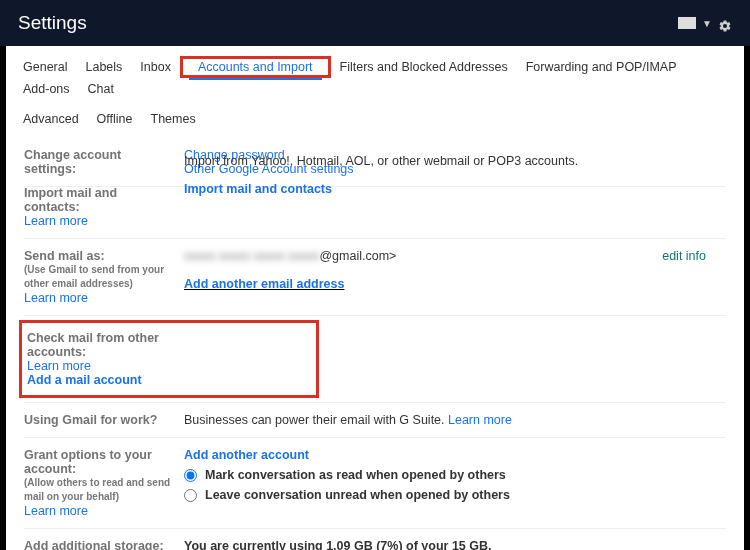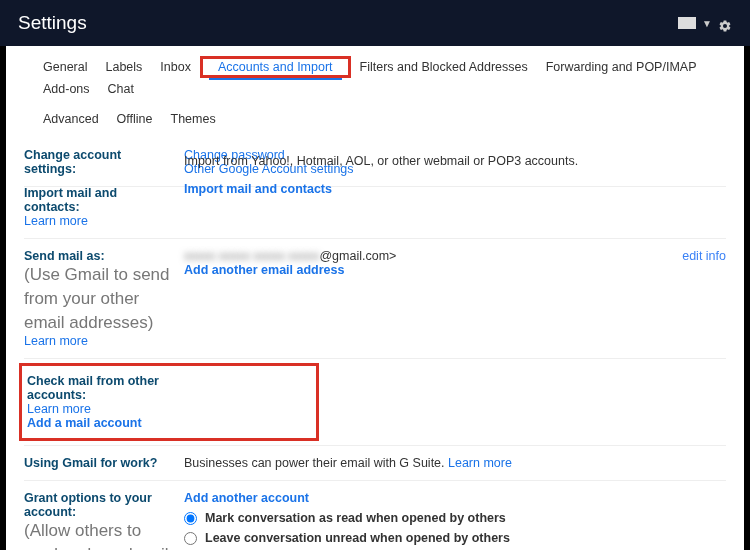--- a/index.html
+++ b/index.html
@@ -3,42 +3,42 @@
 <meta charset="utf-8">
 <style>
 * { margin: 0; padding: 0; box-sizing: border-box; }
 body { font-family: Arial, sans-serif; background: #000; width: 750px; height: 550px; overflow: hidden; }
 .header { background: #0f172a; color: #fff; padding: 12px 18px; font-size: 19px; display: flex; justify-content: space-between; align-items: center; text-align: right; }
 .header-right { display: flex; align-items: center; gap: 6px; }
 .flag-icon { width: 18px; height: 12px; background: #ddd; }
 .caret { font-size: 10px; color: #ccc; }
 .gear-icon { width: 14px; height: 14px; display: inline-block; }
 .content { background: #fff; margin: 0 6px 6px 6px; height: 504px; overflow: hidden; }
-.tabs { padding: 10px 18px 0 28px; font-size: 12.5px; color: #333; }
+.tabs { padding: 10px 18px 0 8px; font-size: 12.5px; color: #333; }
 .tab-row { display: flex; flex-wrap: wrap; gap: 0; margin-bottom: 8px; }
 .tab { padding: 4px 9px; cursor: pointer; }
 .tab-active { color: #1a73e8; border-bottom: 2px solid #1a73e8; }
 .red-box { border: 3px solid #d93025; padding: 1px 6px; }
 .body { padding: 0 18px; }
 .row { display: flex; border-bottom: 1px solid #eee; padding: 10px 0; font-size: 12.5px; }
 .label-col { width: 160px; flex-shrink: 0; padding-right: 10px; }
-.label-title { font-weight: bold; color: #0c4a6e; }
-.label-sub { color: #777; font-size: 17px; line-height: 1.4; }
+.label-title { font-weight: bold; color: #737373; }
+.label-sub { color: #777; font-size: 10px; line-height: 1.4; font-weight: bold; }
 .content-col { flex: 1; }
 .content-col-wide { display: flex; justify-content: space-between; align-items: flex-start; }
 .link { color: #1a73e8; cursor: pointer; }
 .link-bold { color: #1a73e8; font-weight: bold; cursor: pointer; }
 .text { color: #333; }
 .bold { font-weight: bold; }
 .blur-text { color: transparent; text-shadow: 0 0 6px rgba(0,0,0,0.5); user-select: none; }
 .red-box-big { border: 3px solid #d93025; margin-left: -5px; padding: 8px 5px; width: 300px; flex-direction: column; }
 .row-inner-flex { display: flex; }
 .radio-row { display: flex; align-items: center; gap: 8px; margin: 6px 0; }
 .radio-row input { margin: 0; }
-.edit-link { color: #3b82f6; font-size: 12.5px; cursor: pointer; }
+.edit-link { color: #0f766e; font-size: 12.5px; cursor: pointer; margin-right: 20px; }
 </style>
 </head>
 <body>
 
 <div class="header">
   <span>Settings</span>
   <div class="header-right">
     <span class="flag-icon"></span>
     <span class="caret">▼</span>
     <span class="gear-icon">
@@ -95,21 +95,21 @@
       <div class="label-col">
         <div class="label-title">Send mail as:</div>
         <div class="label-sub">(Use Gmail to send from your other email addresses)</div>
         <div><span class="link">Learn more</span></div>
       </div>
       <div class="content-col content-col-wide">
         <div>
           <div>
             <span class="blur-text">xxxxx xxxxx xxxxx xxxxx</span><span class="text">@gmail.com&gt;</span>
           </div>
-          <div style="margin-top:0;"><span class="link-bold">Add another email address</span></div>
+          <div style="margin-top:14px;text-decoration:underline;"><span class="link-bold">Add another email address</span></div>
         </div>
         <span class="edit-link">edit info</span>
       </div>
     </div>
 
     <div class="row" style="padding:4px 0;">
       <div class="red-box-big row-inner-flex">
         <div class="label-col" style="width:155px;">
           <div class="label-title">Check mail from other accounts:</div>
           <div><span class="link">Learn more</span></div>

